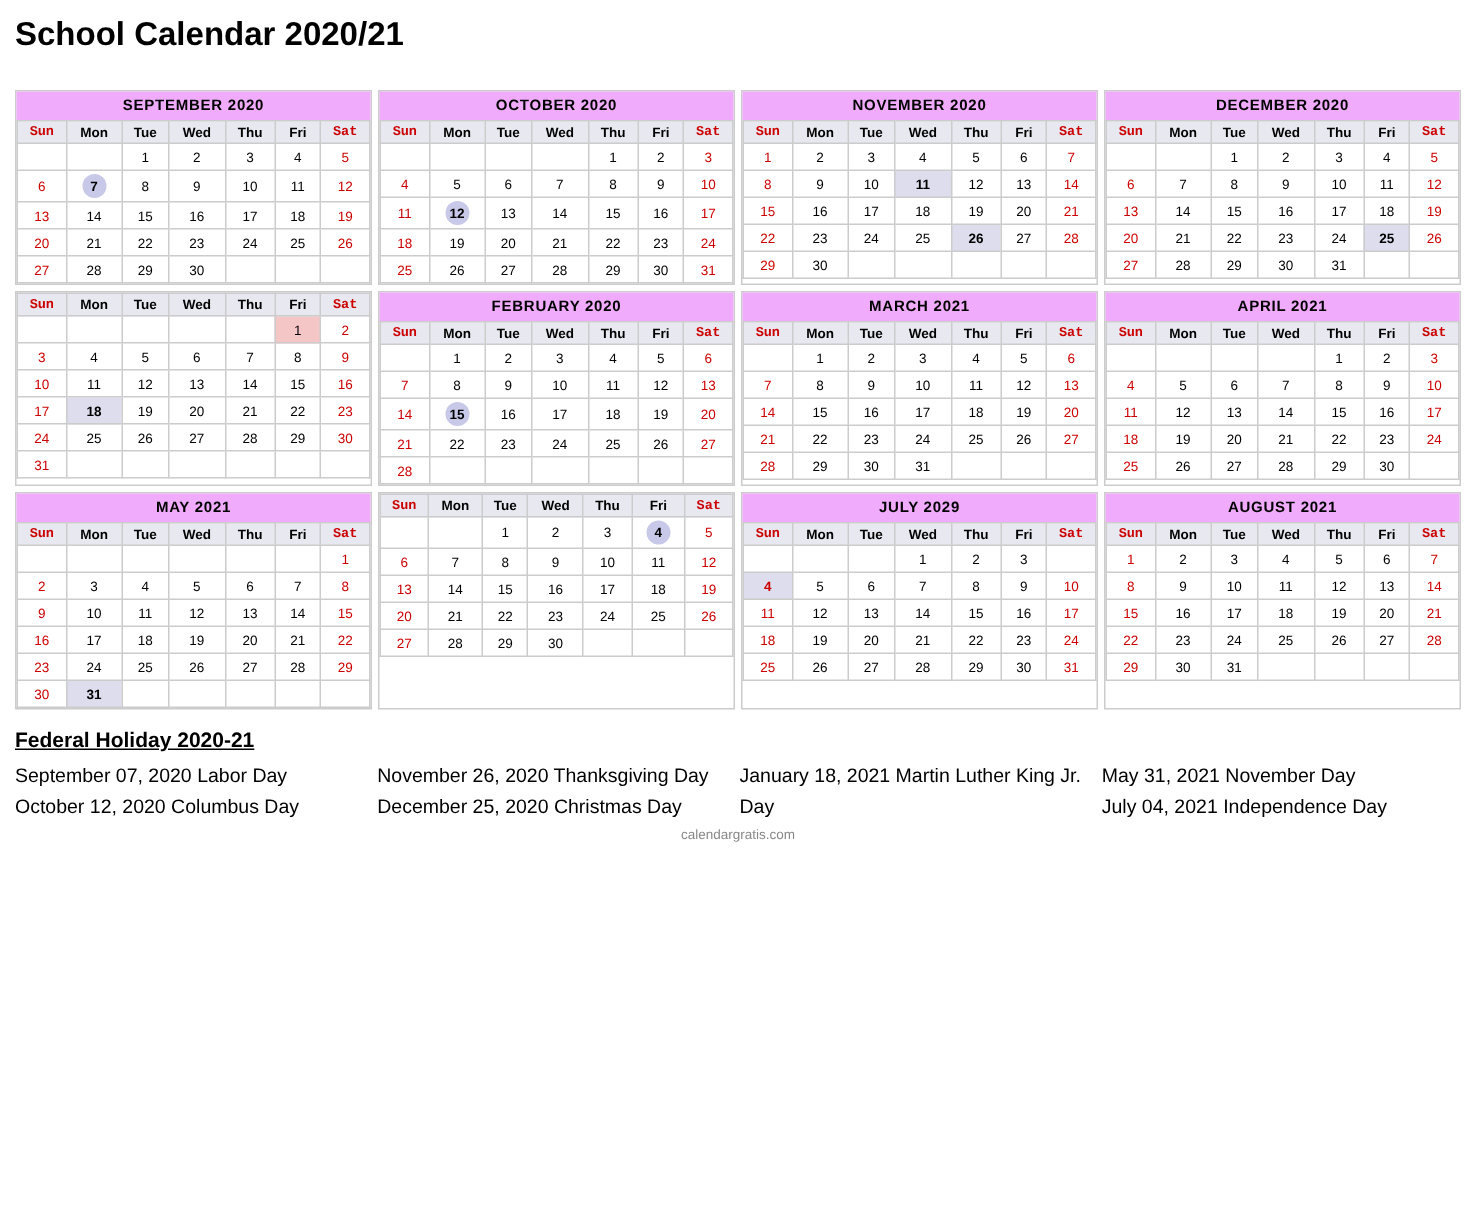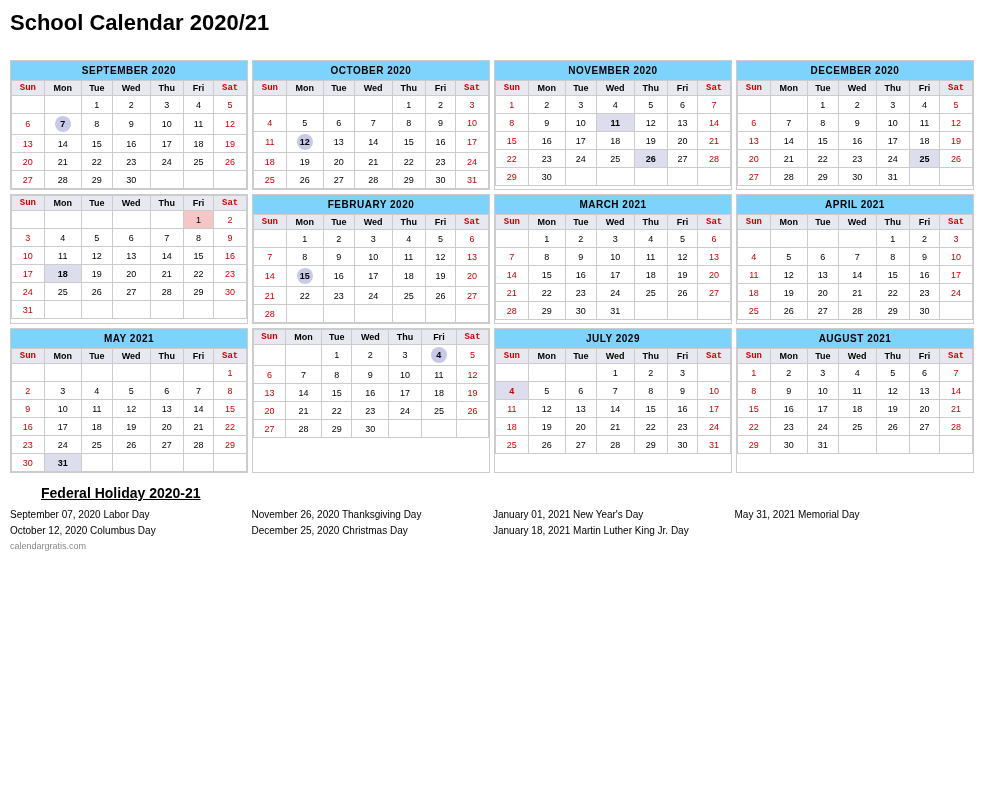--- a/index.html
+++ b/index.html
@@ -1,37 +1,37 @@
 <!DOCTYPE html>
 <html><head>
   <meta charset="utf-8">
   <style>
     * { box-sizing: border-box; margin: 0; padding: 0; }
     body { font-family: Arial, sans-serif; background: #fff; padding: 10px; font-size: 11px; }
     h1 { font-size: 22px; font-weight: bold; margin-bottom: 24px; }
     .calendar-grid { display: grid; grid-template-columns: repeat(4, 1fr); gap: 4px; margin-bottom: 12px; }
     .month-block { border: 1px solid #ccc; }
-    .month-title { background: #7dd3fc; text-align: center; font-weight: bold; font-size: 10px; padding: 4px 16px; letter-spacing: 0.5px; }
+    .month-title { background: #f0abfc; text-align: center; font-weight: bold; font-size: 10px; padding: 4px 16px; letter-spacing: 0.5px; }
     .cal-table { width: 100%; border-collapse: collapse; }
     .cal-table th { background: #e8e8f0; text-align: center; font-size: 9px; font-weight: bold; padding: 2px 0; border: 1px solid #ccc; }
     .cal-table td { text-align: center; font-size: 9px; padding: 2px 1px; border: 1px solid #ccc; min-width: 16px; height: 18px; }
     .cal-table .sun { color: #cc0000; }
     .cal-table .sat { color: #cc0000; }
     .cal-table th.sun, .cal-table th.sat { color: #cc0000; font-family: Liberation Mono, monospace; }
     .highlight-circle { background: #c8c8e8; border-radius: 50%; display: inline-block; width: 16px; height: 16px; line-height: 16px; font-weight: bold; }
     .holiday-pink { background: #f5c6c6; }
     
     .holidays-section { margin-top: 8px; }
-    .holidays-title { font-size: 14px; font-weight: bold; text-decoration: underline; margin-bottom: 6px; margin-left: 31px; }
+    .holidays-title { font-size: 14px; font-weight: bold; text-decoration: underline; margin-bottom: 6px; }
     .holidays-grid { display: grid; grid-template-columns: repeat(4, 1fr); gap: 2px; }
-    .holiday-item { font-size: 10px; line-height: 1.6; }
+    .holiday-item { font-size: 13px; line-height: 1.6; }
     .holiday-item .hdate { font-weight: normal; }
     .holiday-item .hname { font-weight: normal; }
     .bold-date { font-weight: bold; }
-    .watermark { text-align: left; font-size: 9px; color: #888; margin-top: 2px; }
+    .watermark { text-align: center; font-size: 9px; color: #888; margin-top: 2px; }
   </style>
 </head>
 <body>
 
 <h1>School Calendar 2020/21</h1>
 
 <div class="calendar-grid" id="calendar-grid">
     <div class="month-block">
       <div class="month-title">SEPTEMBER 2020</div>
       <table class="cal-table">
@@ -811,21 +811,21 @@
   <div class="holidays-grid" id="holidays-grid">
       <div>
         <div class="holiday-item"><span class="hdate">September 07, 2020    </span><span class="hname">Labor Day</span></div>
         <div class="holiday-item"><span class="hdate">October 12, 2020    </span><span class="hname">Columbus Day</span></div>
       </div>
       <div>
         <div class="holiday-item"><span class="hdate bold-date">November 26, 2020    </span><span class="hname bold-date">Thanksgiving Day</span></div>
         <div class="holiday-item"><span class="hdate bold-date">December 25, 2020    </span><span class="hname bold-date">Christmas Day</span></div>
       </div>
       <div>
-        <div class="holiday-item"><span class="hdate">January 01, 2021    </span><span class="hname">New Year's Day</span></div>
         <div class="holiday-item"><span class="hdate">January 18, 2021    </span><span class="hname">Martin Luther King Jr. Day</span></div>
       </div>
       <div>
-        <div class="holiday-item"><span class="hdate">May 31, 2021    </span><span class="hname">Memorial Day</span></div>
+        <div class="holiday-item"><span class="hdate">May 31, 2021    </span><span class="hname">November Day</span></div>
+        <div class="holiday-item"><span class="hdate">July 04, 2021    </span><span class="hname">Independence Day</span></div>
       </div>
     </div>
 </div>
 <div class="watermark">calendargratis.com</div>
 
 </body></html>

